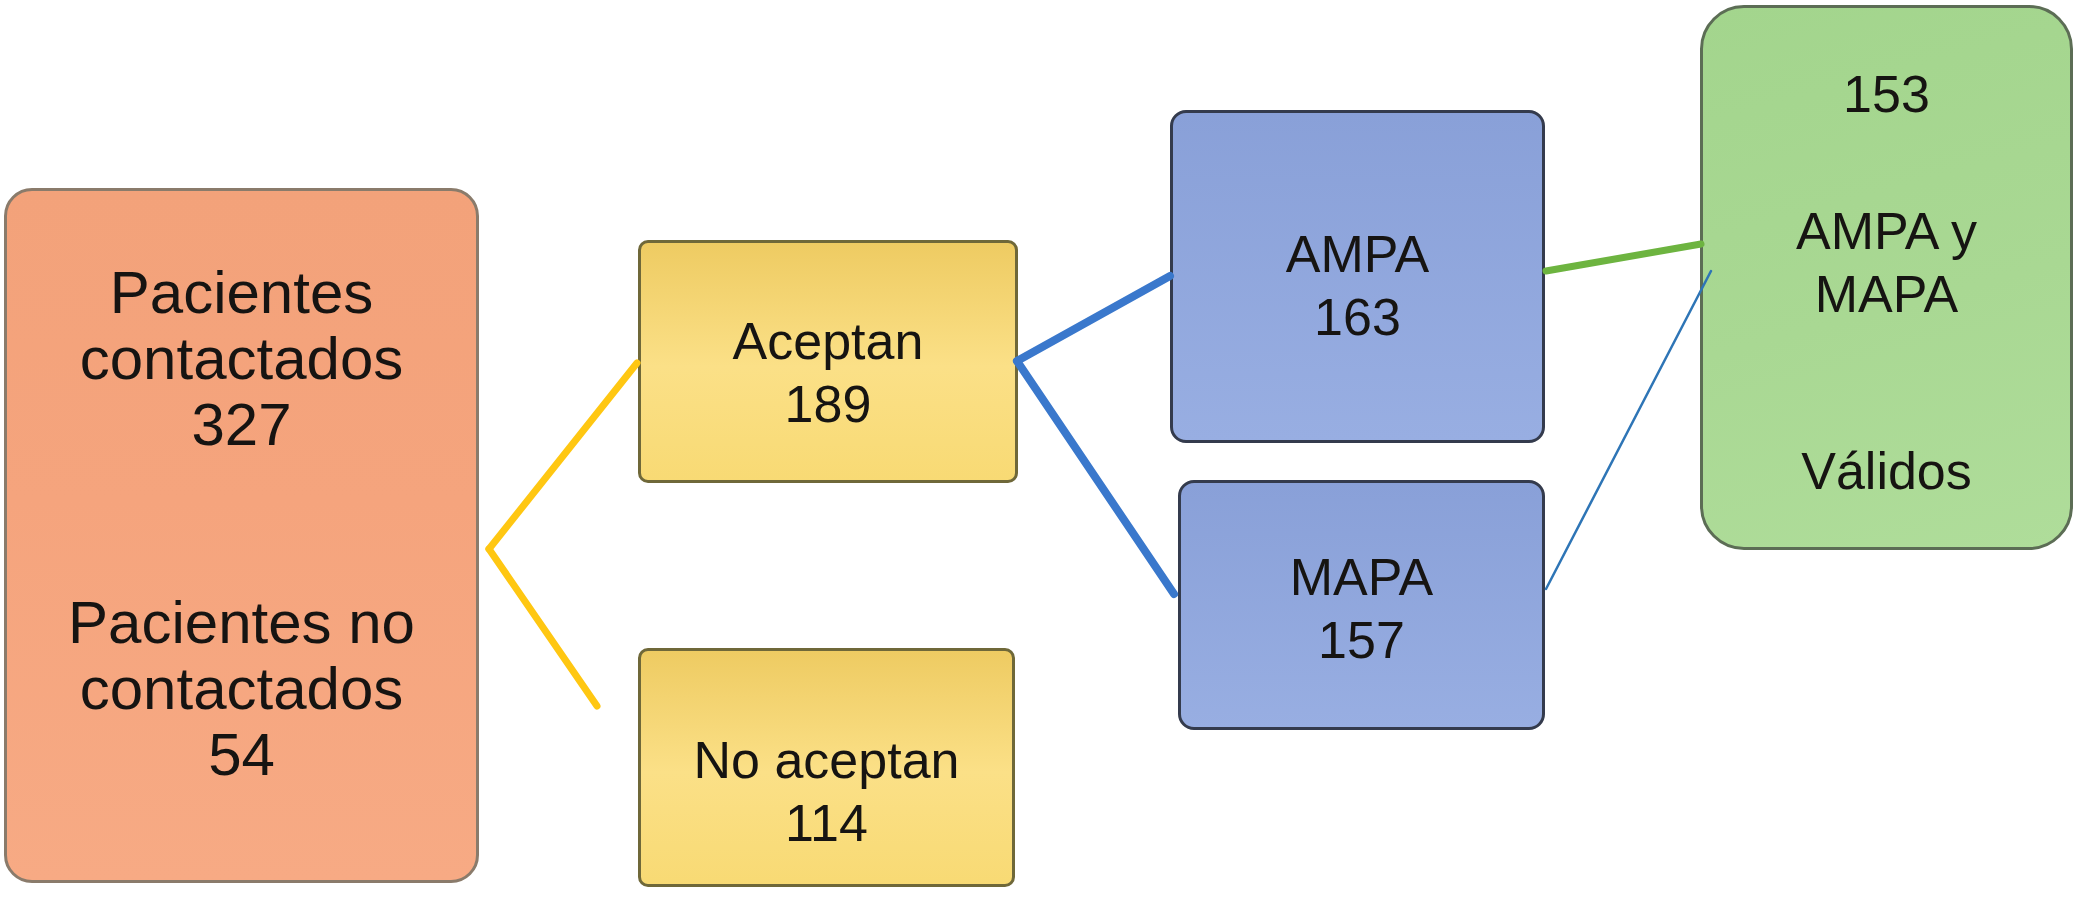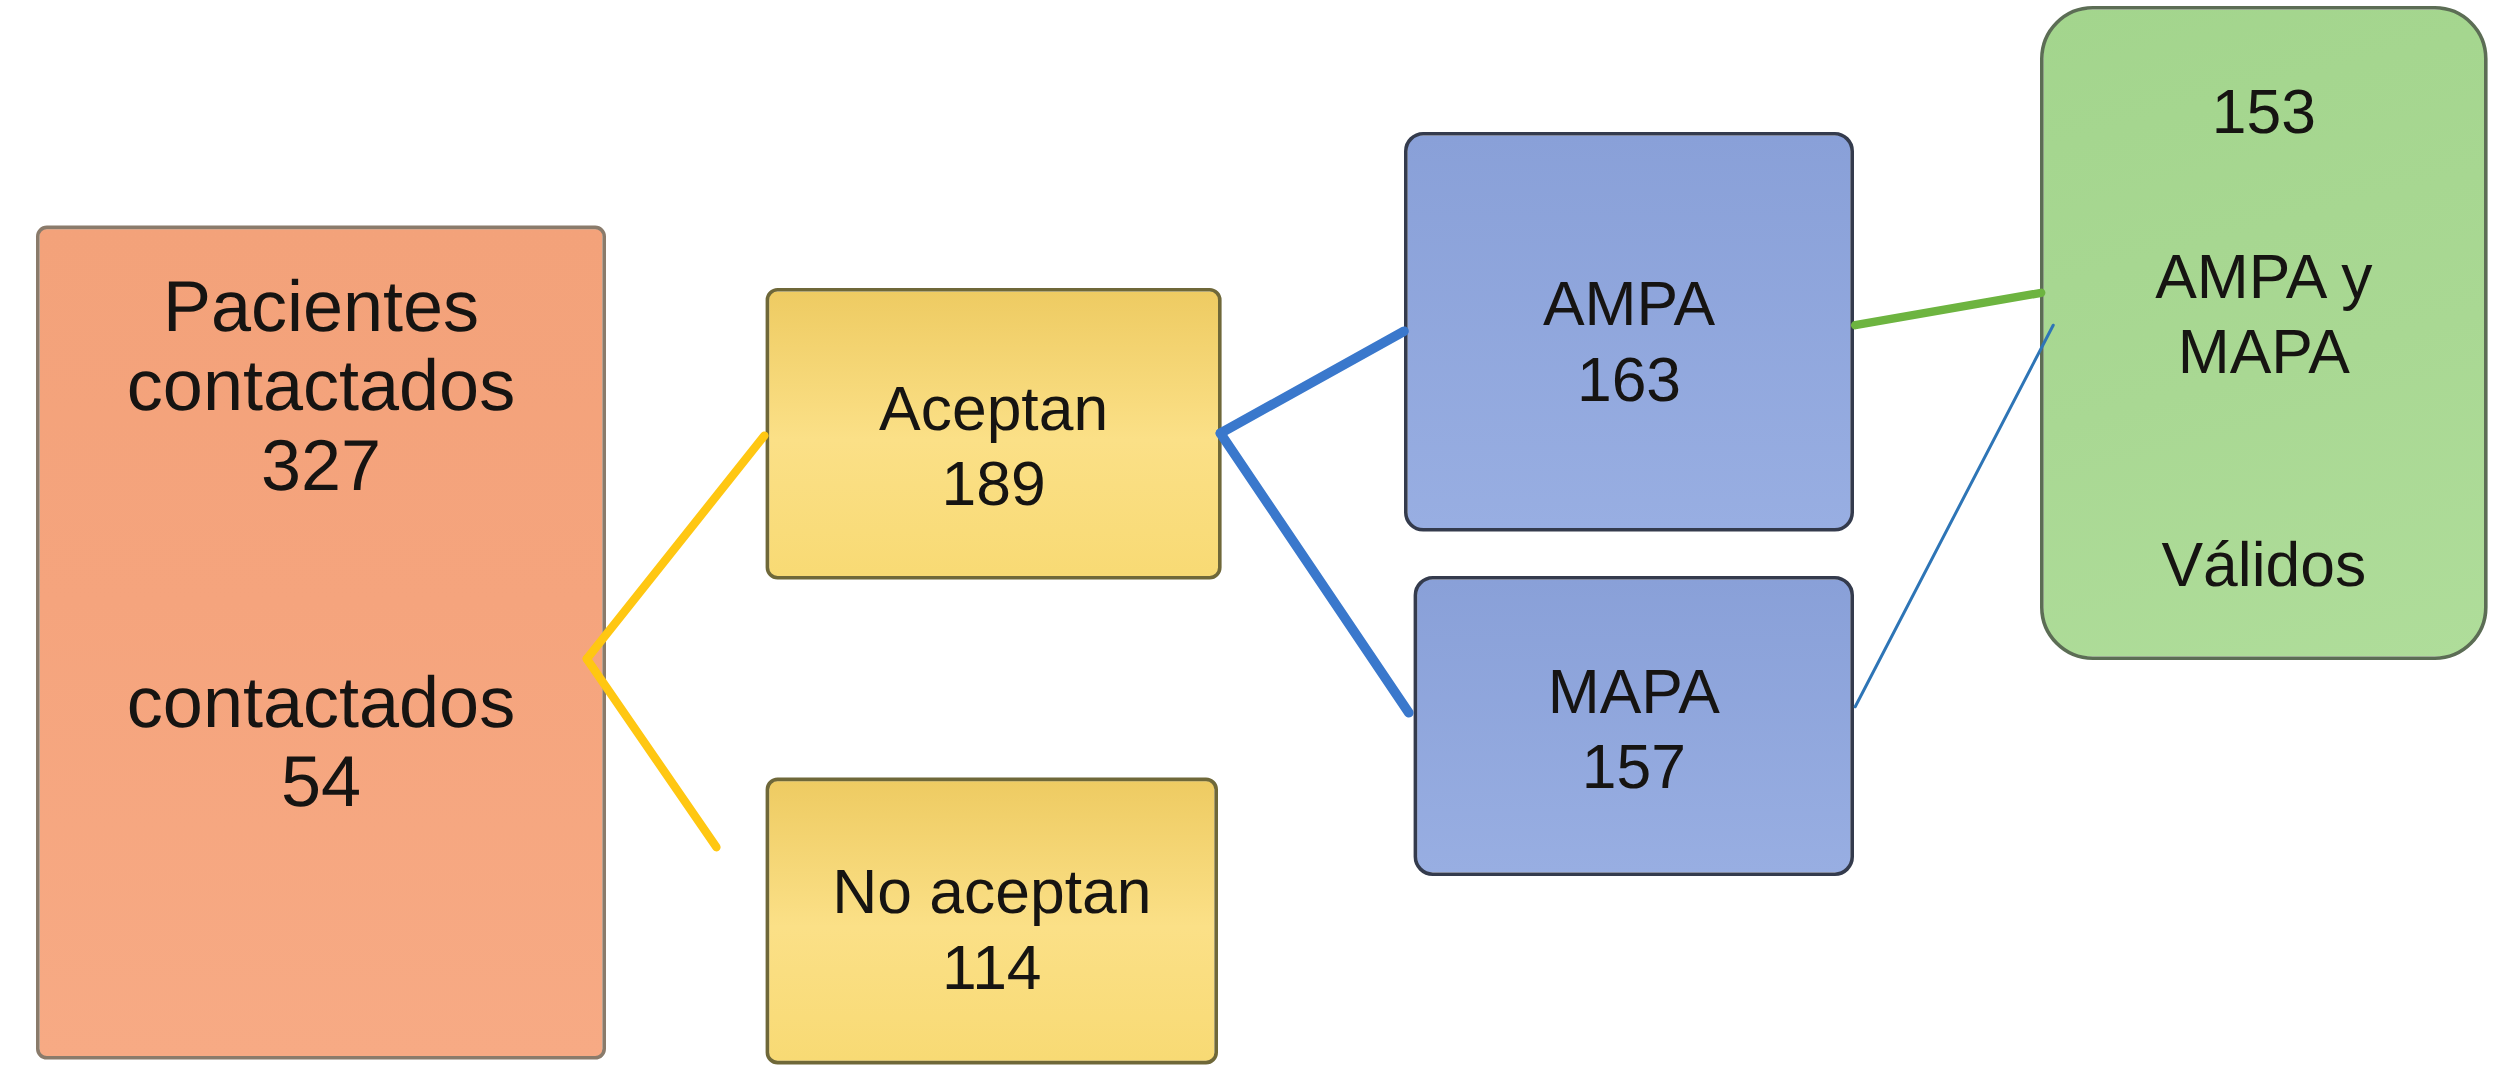--- a/index.html
+++ b/index.html
@@ -17,38 +17,38 @@
     box-sizing: border-box;
     display: flex;
     flex-direction: column;
     align-items: center;
     text-align: center;
   }
   .node .line { width: 100%; }
 
   
   .node-contactados {
-    left: 30px; top: 188px; width: 475px; height: 695px;
-    border-radius: 9px;
+    left: 4px; top: 188px; width: 475px; height: 695px;
+    border-radius: 28px;
     background: linear-gradient(180deg, #F3A27A 0%, #F5A47D 45%, #F7AA84 100%);
     border: 3px solid #8A7B6B;
     font-size: 60px; line-height: 66px;
-    padding-top: 32px;
+    padding-top: 69px;
   }
   .para-gap { height: 132px; }
 
   
   .node-yellow {
     background: linear-gradient(180deg, #EECB62 0%, #FBE087 52%, #F8DA74 100%);
     border: 3px solid #6F6839;
     border-radius: 10px;
     font-size: 52px; line-height: 63px;
   }
   .node-aceptan   { left: 638px; top: 240px; width: 380px; height: 243px; padding-top: 67px; }
-  .node-no-aceptan{ left: 638px; top: 648px; width: 377px; height: 239px; padding-top: 62px; }
+  .node-no-aceptan{ left: 638px; top: 648px; width: 377px; height: 239px; padding-top: 78px; }
 
   
   .node-blue {
     background: linear-gradient(180deg, #89A0D8 0%, #98AEE2 100%);
     border: 3px solid #343B4D;
     border-radius: 16px;
     font-size: 52px; line-height: 63px;
   }
   .node-ampa { left: 1170px; top: 110px; width: 375px; height: 333px; padding-top: 110px; }
   .node-mapa { left: 1178px; top: 480px; width: 367px; height: 250px; padding-top: 63px; }
@@ -78,20 +78,21 @@
 <div class="canvas">
 
   <div class="node node-contactados">
     <div>
       <div class="line">Pacientes</div>
       <div class="line">contactados</div>
       <div class="line">327</div>
     </div>
     <div class="para-gap"></div>
     <div>
+      <div class="line">Pacientes no</div>
       <div class="line">contactados</div>
       <div class="line">54</div>
     </div>
   </div>
 
   <div class="node node-yellow node-aceptan">
     <div class="line">Aceptan</div>
     <div class="line">189</div>
   </div>
 

